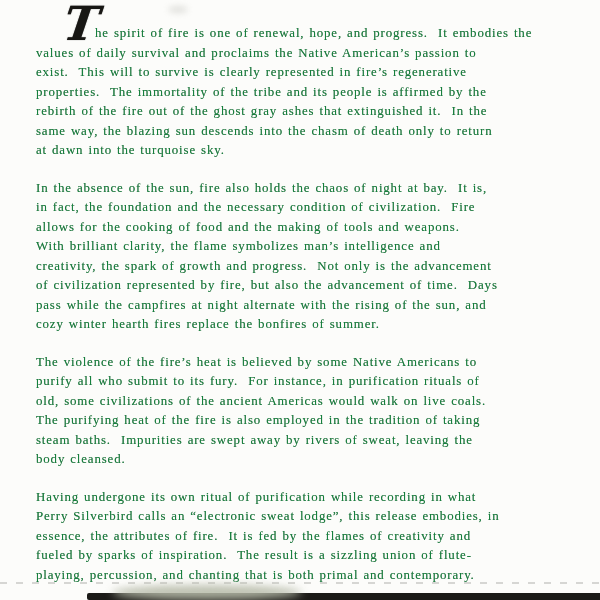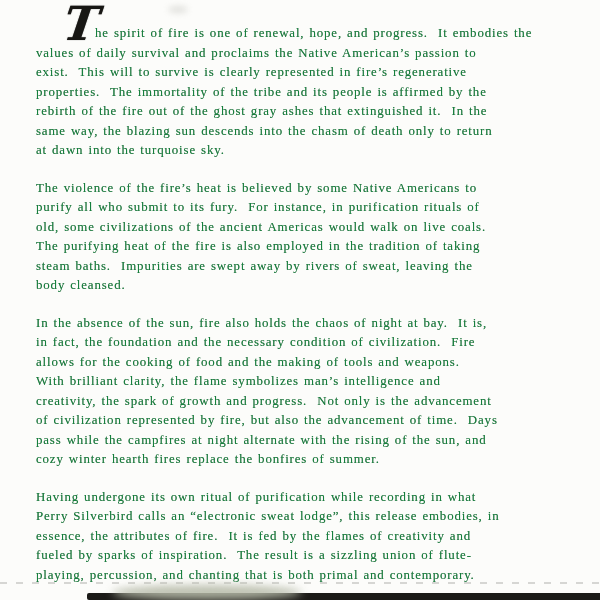--- a/index.html
+++ b/index.html
@@ -106,37 +106,37 @@
       <span class="first-line">he spirit of fire is one of renewal, hope, and progress.  It embodies the</span>
       <span class="p-lines">values of daily survival and proclaims the Native American’s passion to
 exist.  This will to survive is clearly represented in fire’s regenerative
 properties.  The immortality of the tribe and its people is affirmed by the
 rebirth of the fire out of the ghost gray ashes that extinguished it.  In the
 same way, the blazing sun descends into the chasm of death only to return
 at dawn into the turquoise sky.</span>
     </div>
 
     <div class="para">
-      <span class="p-lines">The violence of the fire’s heat is believed by some Native Americans to
-purify all who submit to its fury.  For instance, in purification rituals of
-old, some civilizations of the ancient Americas would walk on live coals.
-The purifying heat of the fire is also employed in the tradition of taking
-steam baths.  Impurities are swept away by rivers of sweat, leaving the
-body cleansed.</span>
-    </div>
-
-    <div class="para">
       <span class="p-lines">In the absence of the sun, fire also holds the chaos of night at bay.  It is,
 in fact, the foundation and the necessary condition of civilization.  Fire
 allows for the cooking of food and the making of tools and weapons.
 With brilliant clarity, the flame symbolizes man’s intelligence and
 creativity, the spark of growth and progress.  Not only is the advancement
 of civilization represented by fire, but also the advancement of time.  Days
 pass while the campfires at night alternate with the rising of the sun, and
 cozy winter hearth fires replace the bonfires of summer.</span>
+    </div>
+
+    <div class="para">
+      <span class="p-lines">The violence of the fire’s heat is believed by some Native Americans to
+purify all who submit to its fury.  For instance, in purification rituals of
+old, some civilizations of the ancient Americas would walk on live coals.
+The purifying heat of the fire is also employed in the tradition of taking
+steam baths.  Impurities are swept away by rivers of sweat, leaving the
+body cleansed.</span>
     </div>
 
     <div class="para">
       <span class="p-lines">Having undergone its own ritual of purification while recording in what
 Perry Silverbird calls an “electronic sweat lodge”, this release embodies, in
 essence, the attributes of fire.  It is fed by the flames of creativity and
 fueled by sparks of inspiration.  The result is a sizzling union of flute-
 playing, percussion, and chanting that is both primal and contemporary.</span>
     </div>
 

